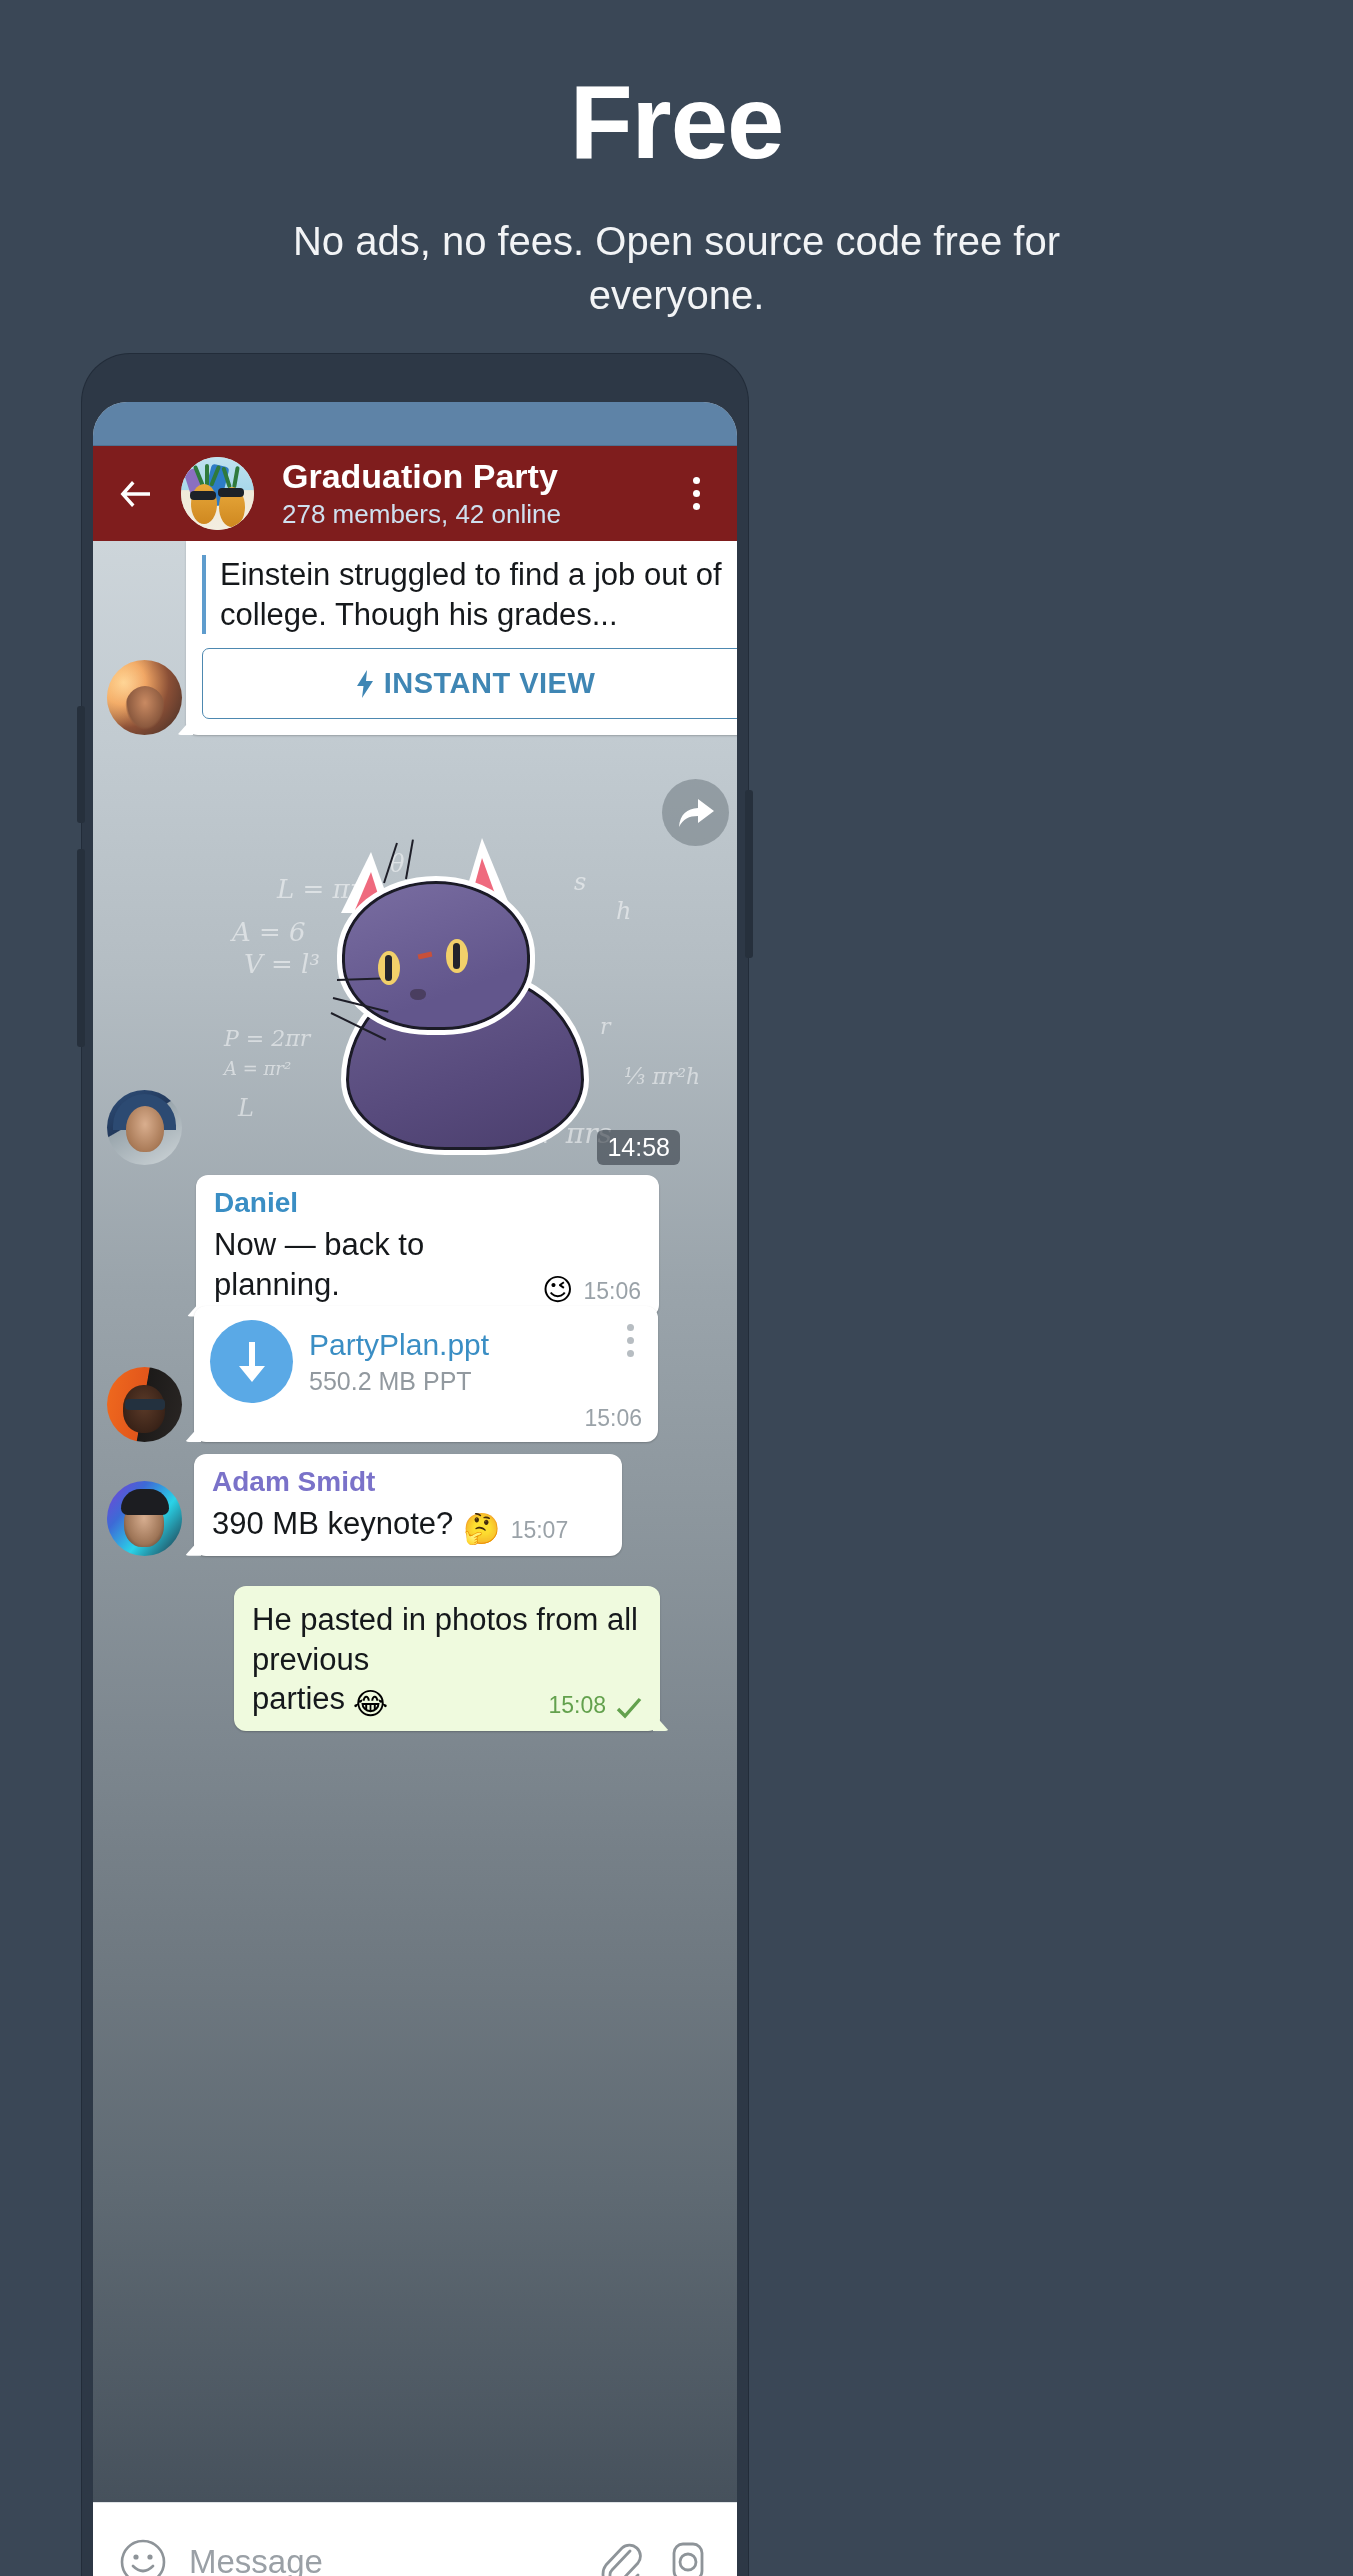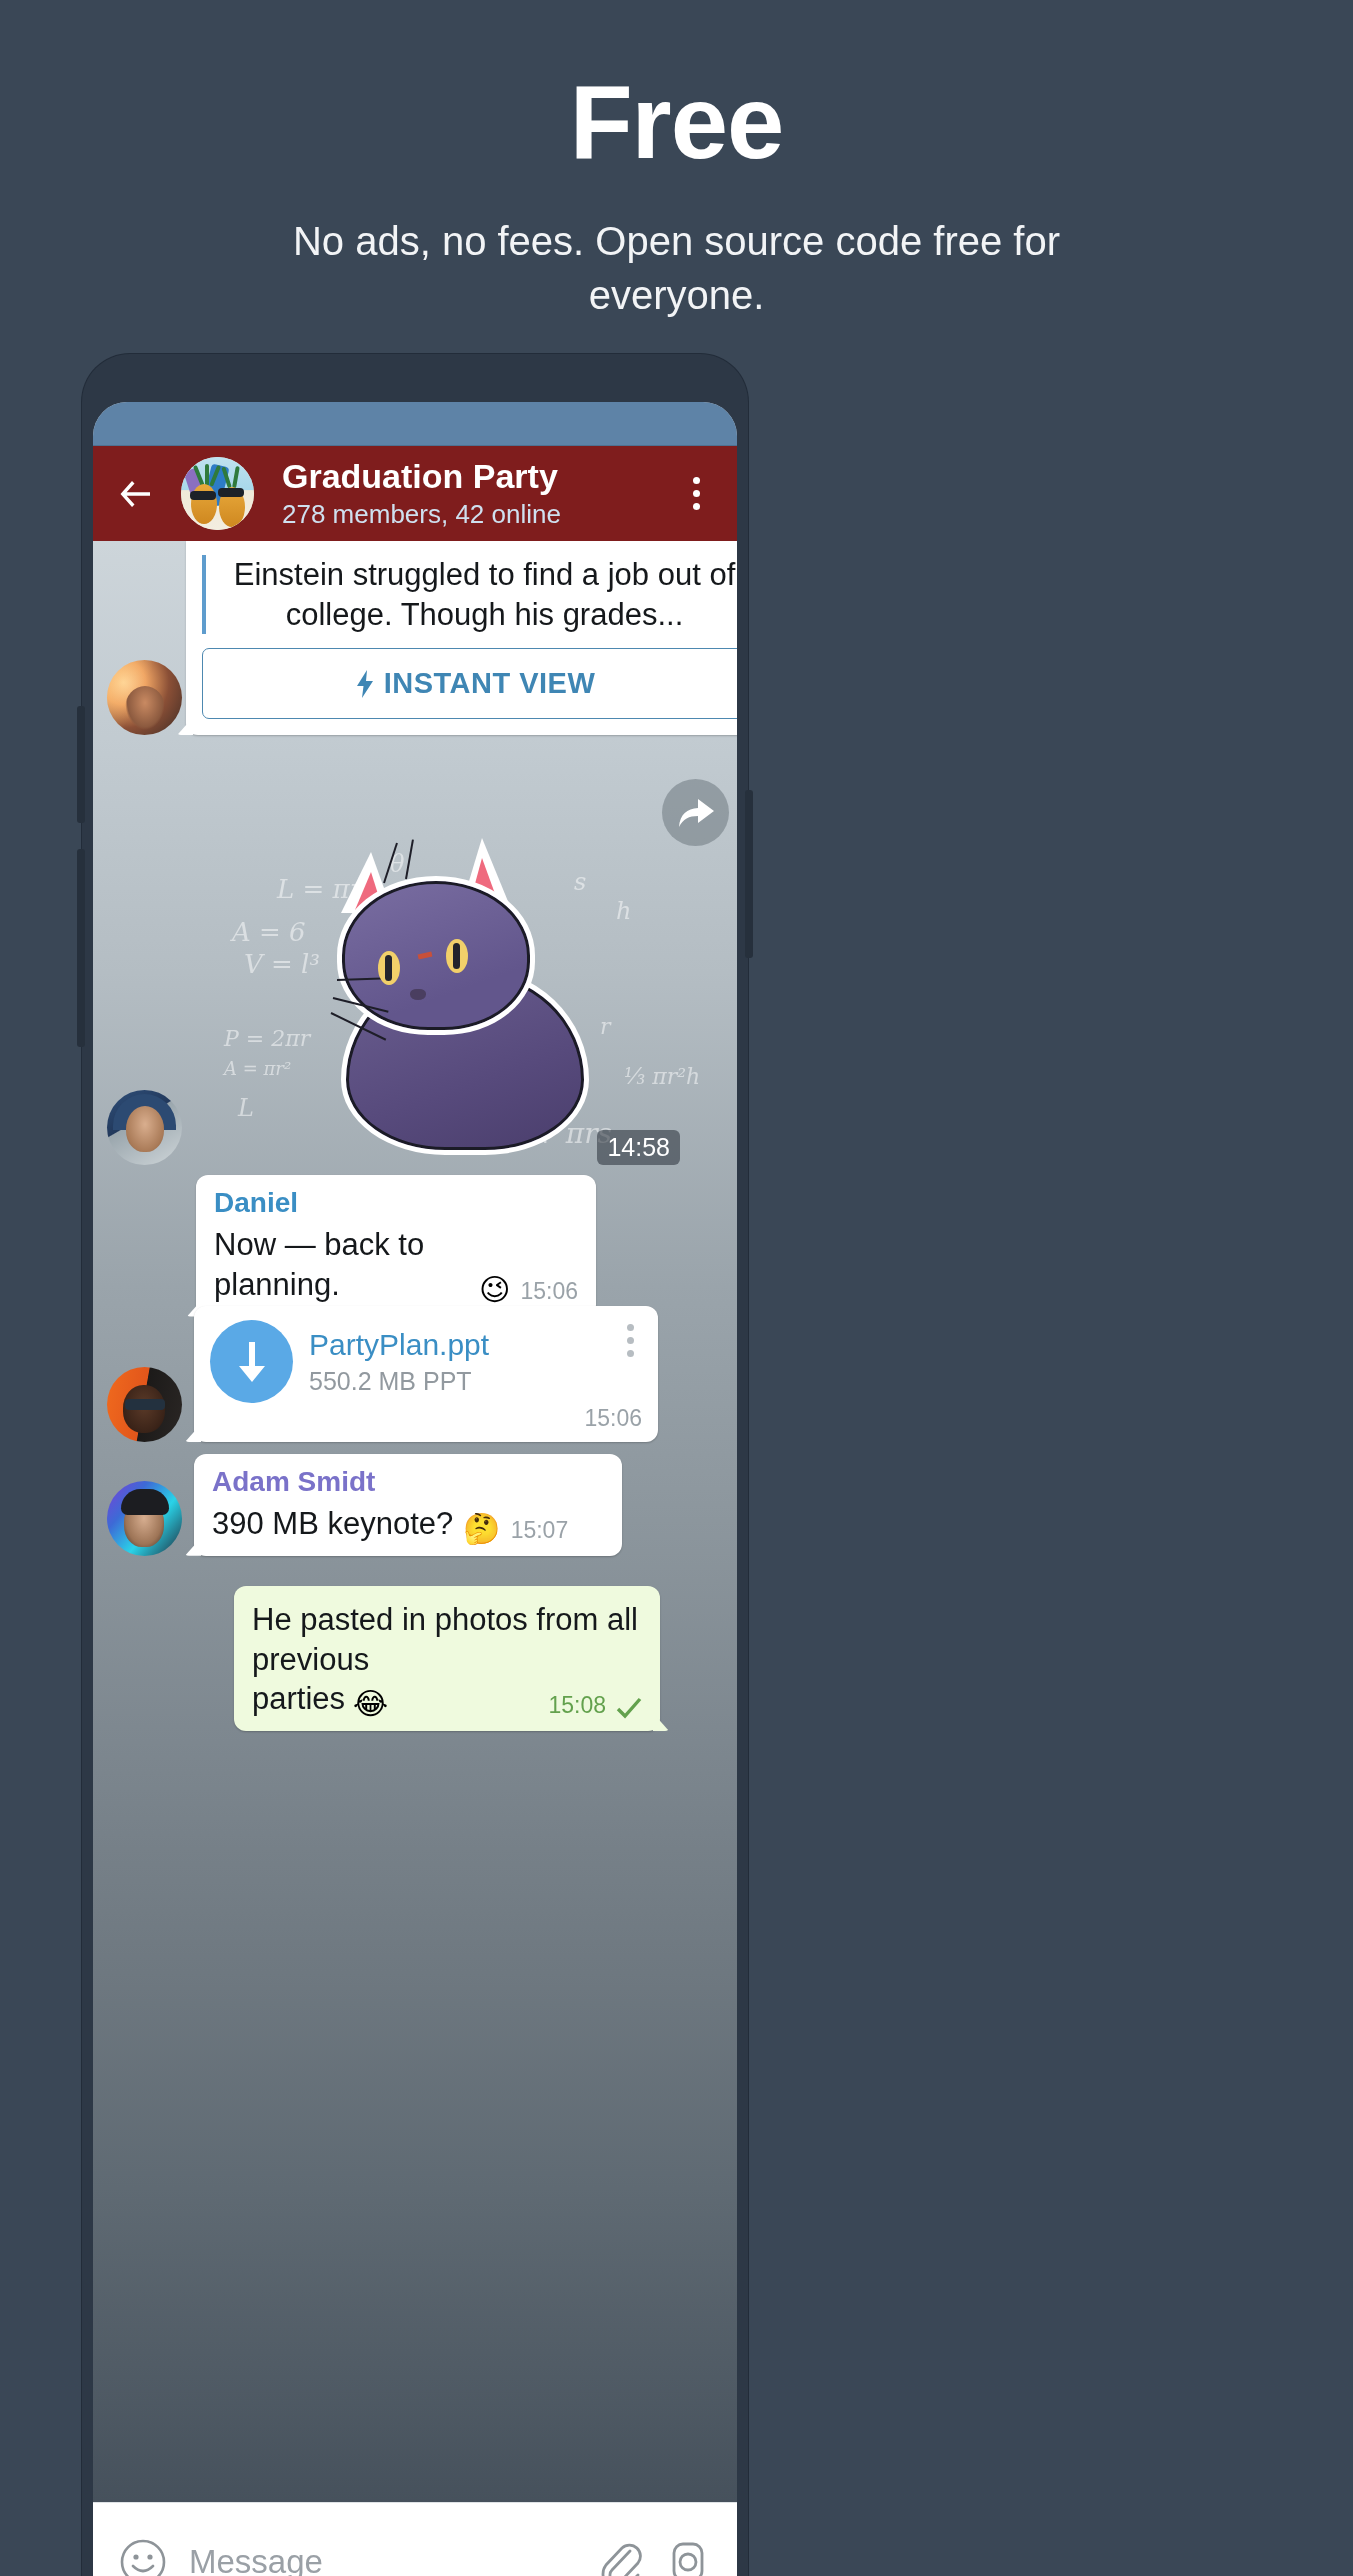--- a/index.html
+++ b/index.html
@@ -215,21 +215,21 @@
   .sender.purple { color: #7a72c9; }
 
   .msg-text {
     font-size: 31px; color: #15181b; line-height: 1.28;
   }
   .time { font-size: 23px; color: #9aa2a8; white-space: nowrap; }
   .time.green { color: #63a14d; }
 
   
   #row-link { left: 14px; top: 0px; }
-  #row-link .bubble { width: 579px; padding: 14px 16px 16px 16px; border-top-left-radius: 0; border-top-right-radius:0; margin-left: 4px; text-align: center;}
+  #row-link .bubble { width: 579px; padding: 14px 16px 16px 16px; border-top-left-radius: 0; border-top-right-radius:0; margin-left: 4px;}
   .quote {
     border-left: 4px solid #5e9ccd;
     padding-left: 14px;
     margin-bottom: 14px;
   }
   .quote .msg-text { font-size: 31px; }
   .iv-btn {
     border: 1px solid #4d88b0;
     border-radius: 7px;
     height: 71px;
@@ -297,21 +297,21 @@
   .eye.l { left: 63px; top: 103px; }
   .eye.r { left: 131px; top: 91px; }
   .pupil { position:absolute; width: 7px; height: 26px; background:#23242c; border-radius: 4px; z-index:7; }
   .pupil.l { left: 70px; top: 107px; }
   .pupil.r { left: 138px; top: 95px; }
   .nose { position:absolute; left: 95px; top: 141px; width: 16px; height: 11px; background:#4a3e60; border-radius: 50% 50% 60% 60%; z-index:6; }
   .whisker { position:absolute; height: 2px; background: #1e1e28; z-index: 6; transform-origin: left center; }
 
   
   #row-daniel { left: 14px; top: 634px; }
-  #row-daniel .bubble { margin-left: 89px; padding: 12px 18px 12px 18px; width: 400px; }
+  #row-daniel .bubble { margin-left: 89px; padding: 12px 18px 12px 18px; width: 463px; }
   .line-bottom { display:flex; align-items: flex-end; gap: 10px; }
   .emoji { font-family: "DejaVu Sans", sans-serif; font-size: 30px; line-height: 1; }
 
   
   #row-file { left: 14px; top: 765px; }
   #row-file .bubble { margin-left: 12px; width: 464px; padding: 14px 16px 10px 16px; }
   .file-inner { display: flex; align-items: center; gap: 16px; }
   .dl-circle { width: 83px; height: 83px; border-radius: 50%; background: #5aa9e6; flex: 0 0 83px;
                display:flex; align-items:center; justify-content:center; }
   .dl-circle svg { width: 40px; height: 44px; fill: #ffffff; }

